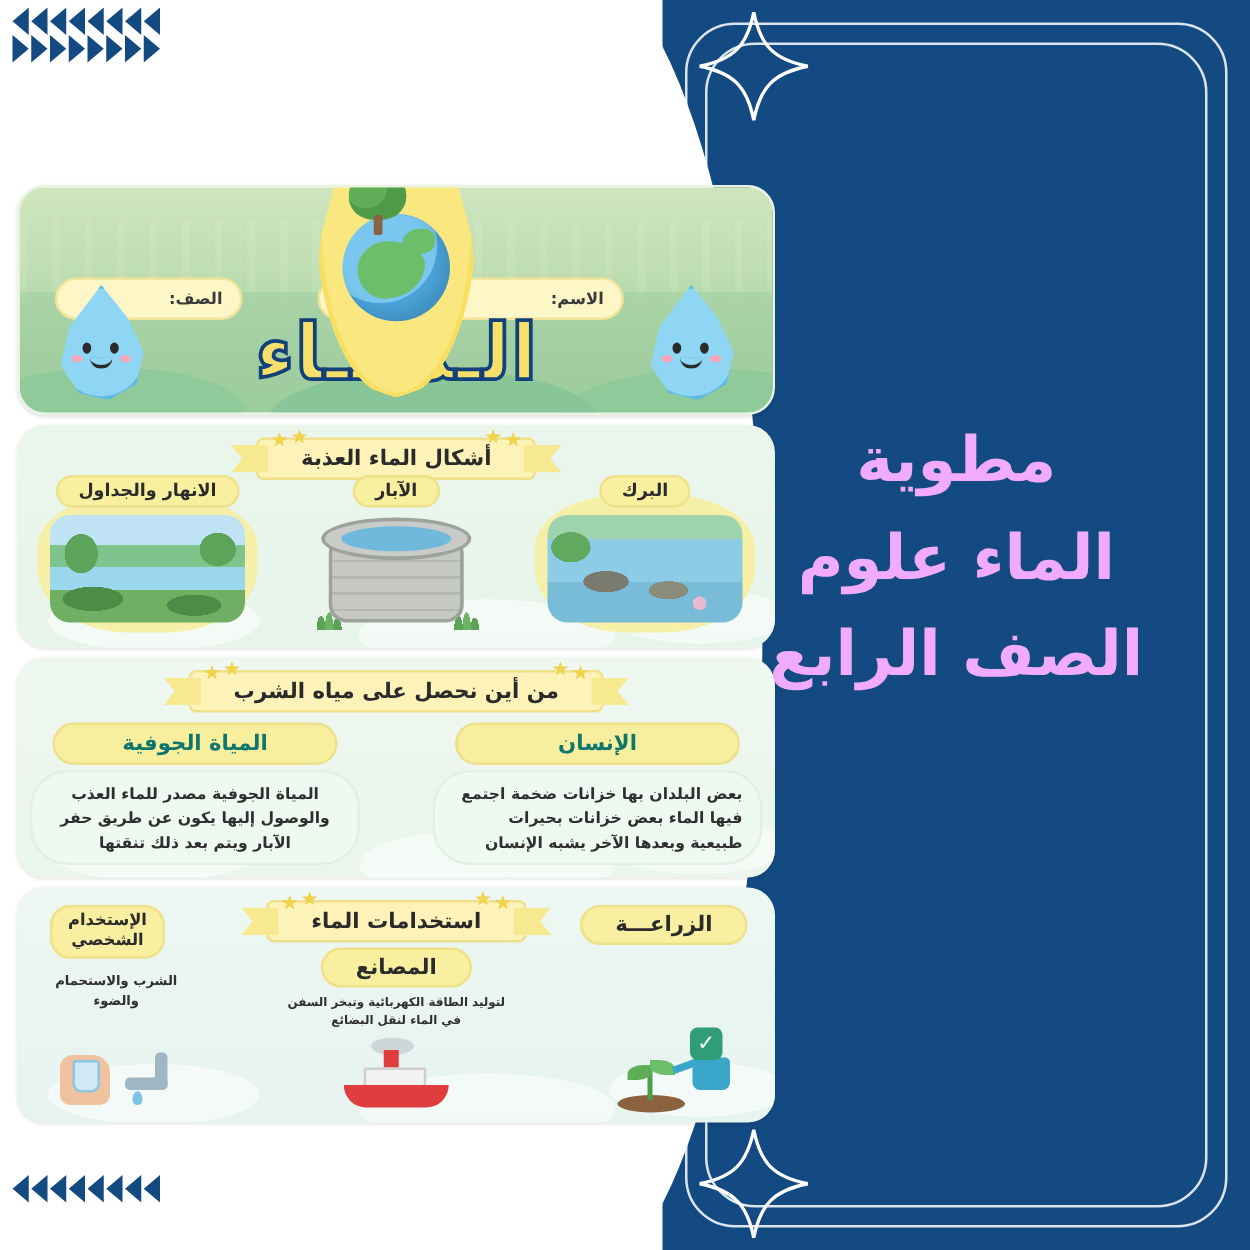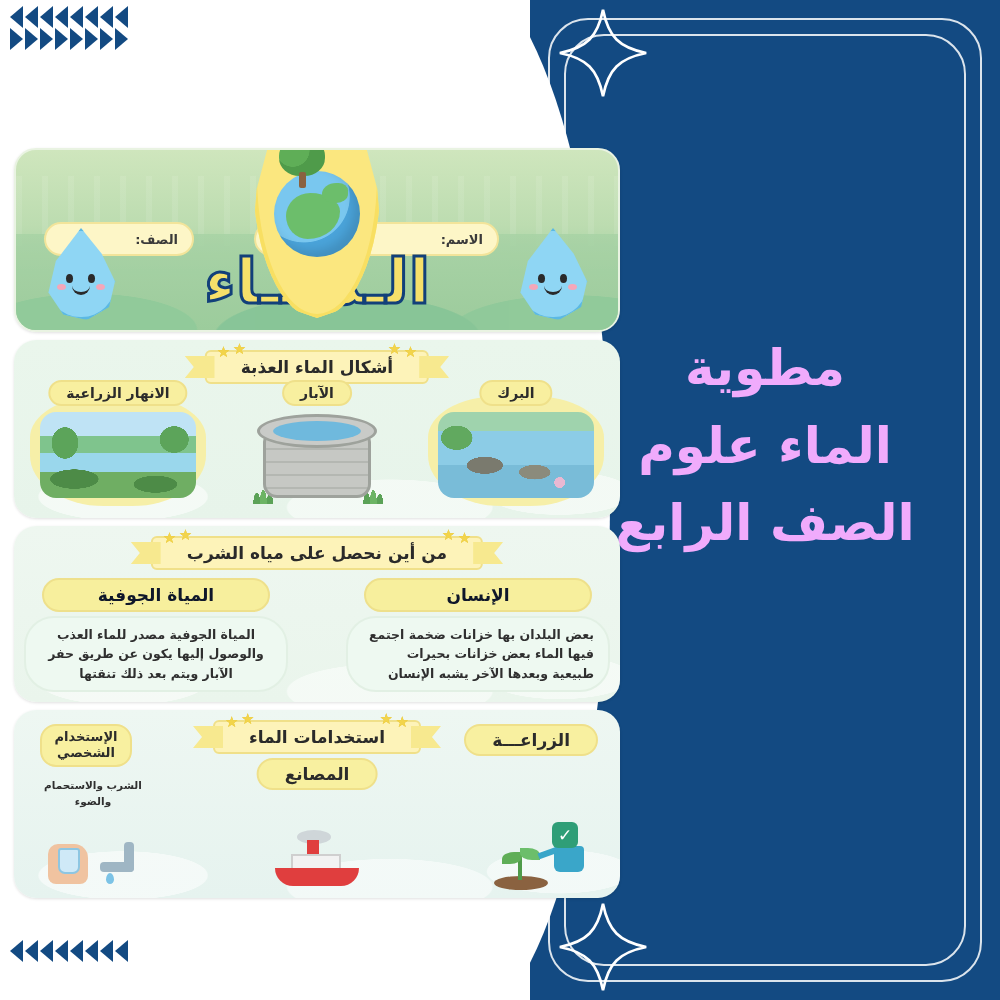--- a/index.html
+++ b/index.html
@@ -335,21 +335,21 @@
 
   
   .pill-title {
     position: absolute;
     top: 52px;
     width: 228px; height: 34px;
     background: #f7ef9d;
     border: 2px solid #eee08b;
     border-radius: 18px;
     display: flex; align-items: center; justify-content: center;
-    font-size: 17px; font-weight: 800; color: #0f172a;
+    font-size: 17px; font-weight: 800; color: #0f766e;
     z-index: 3;
   }
   .pill-title.right { right: 28px; }
   .pill-title.left  { left: 28px; }
   .text-blob {
     position: absolute;
     top: 90px;
     width: 264px; height: 76px;
     background: #eef9f1;
     border: 2px solid #e2f0e4;
@@ -541,21 +541,21 @@
       <div class="well">
         <div class="grass-l"></div>
         <div class="grass-r"></div>
         <div class="body2"></div>
         <div class="rim"></div>
         <div class="water"></div>
       </div>
     </div>
 
     <div class="blob b3">
-      <div class="blob-label">الانهار الزراعية</div>
+      <div class="blob-label">الانهار والجداول</div>
       <div class="blob-img img-river"></div>
     </div>
   </div>
 
   <div class="card card-source">
     <div class="card-bg-sky"></div>
 
     <div class="ribbon">
       <span class="star s1">★</span>
       <span class="star s2">★</span>
@@ -593,20 +593,21 @@
       <div class="soil"></div>
         <div class="stem"></div>
       <div class="leaf1"></div>
         <div class="leaf2"></div>
       <div class="can"></div>
         <div class="spout"></div>
       <div class="ico-check">✓</div>
     </div>
 
     <div class="use-title fact">المصانع</div>
+    <div class="use-text fact">لتوليد الطاقة الكهربائية وتبخر السفن في الماء لنقل البضائع</div>
     <div class="ico-boat">
       <div class="smoke"></div>
         <div class="stack"></div>
       <div class="deck"></div>
         <div class="hull"></div>
     </div>
 
     <div class="use-title pers">الإستخدام الشخصي</div>
     <div class="use-text pers">الشرب والاستحمام والضوء</div>
     <div class="ico-tap">

